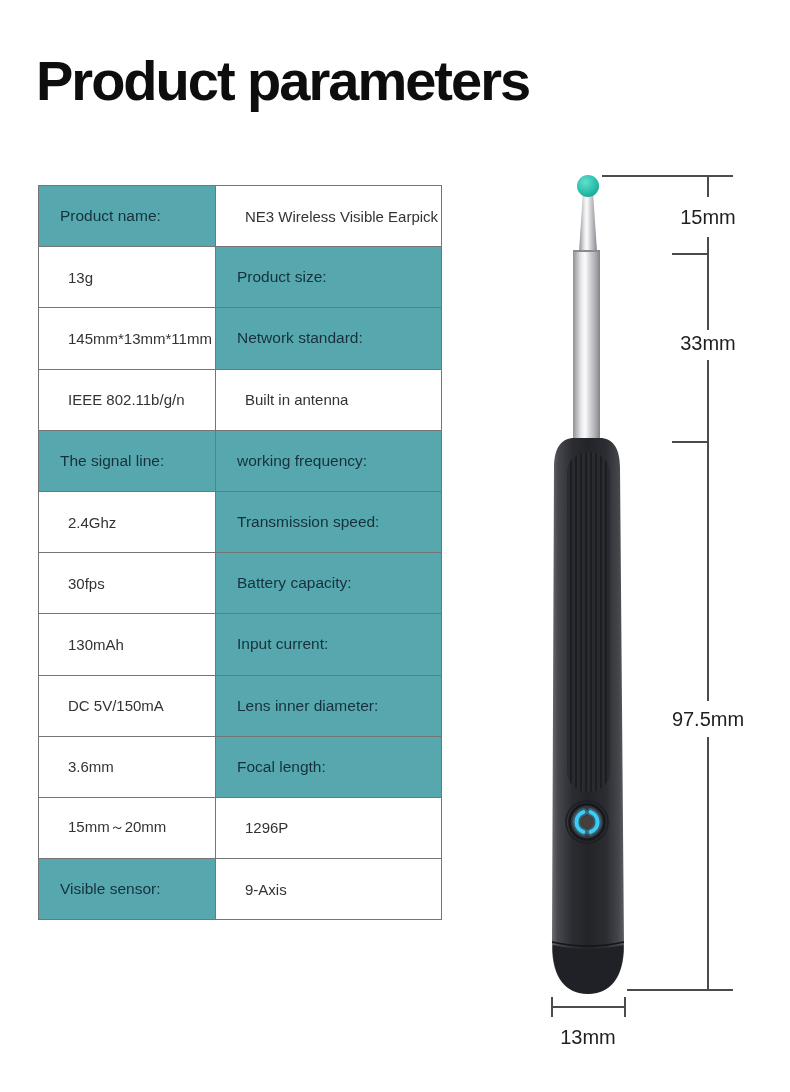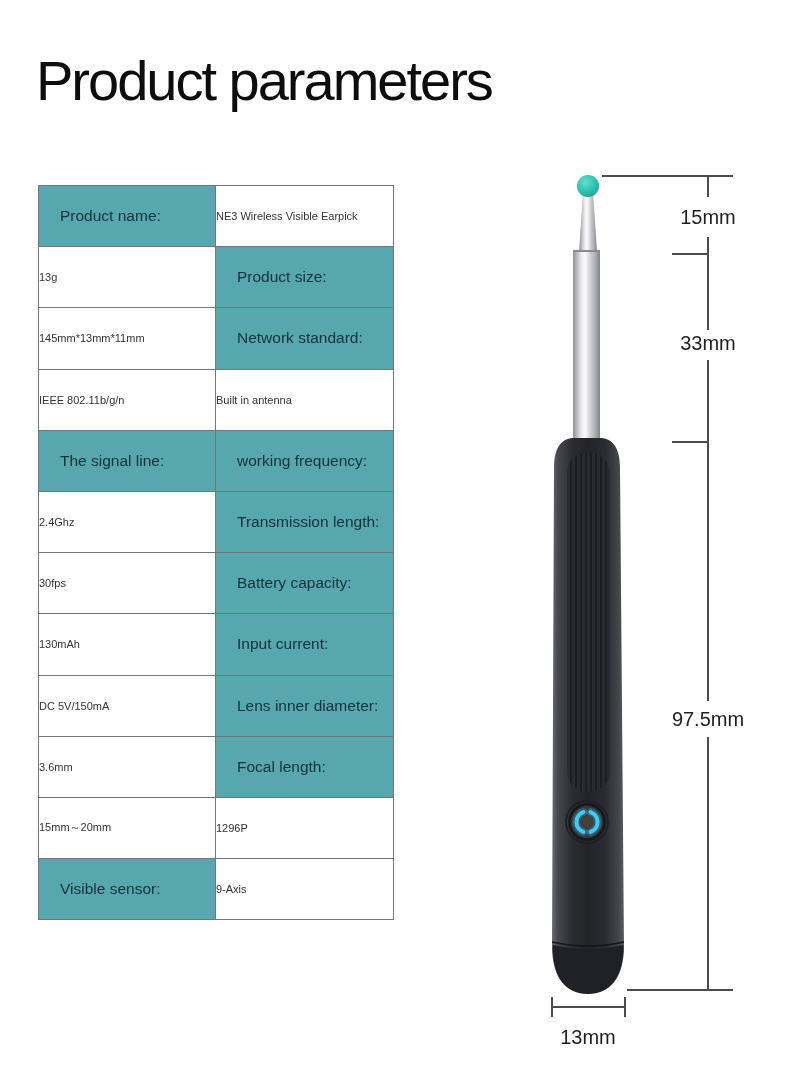--- a/index.html
+++ b/index.html
@@ -2,38 +2,38 @@
 <html><head>
 <meta charset="utf-8">
 <style>
   html,body{margin:0;padding:0;background:#ffffff;}
   .canvas{
     position:relative;width:790px;height:1092px;background:#ffffff;overflow:hidden;
     font-family:"Liberation Sans", sans-serif;
   }
   .page-title{
     position:absolute;left:36px;top:48px;
-    font-size:56px;font-weight:400;letter-spacing:-2px;color:#0d0d0d;white-space:nowrap;
+    font-size:56px;font-weight:700;letter-spacing:-2px;color:#0d0d0d;white-space:nowrap;
   }
   .spec-table{
-    position:absolute;left:38px;top:185px;width:356px;
+    position:absolute;left:38px;top:185px;width:404px;
     display:grid;grid-template-columns:177px 1fr;grid-auto-rows:61.2px;
     border-top:1px solid #757575;border-left:1px solid #757575;
     box-sizing:border-box;
   }
   .cell{
     display:flex;align-items:center;box-sizing:border-box;
     border-right:1px solid #757575;border-bottom:1px solid #757575;
     white-space:nowrap;
   }
   .label-cell{
     background:#56a8ae;color:#16313b;font-size:15.5px;padding-left:21px;
   }
   .value-cell{
-    background:#ffffff;color:#333333;font-size:11px;
+    background:#ffffff;color:#333333;font-size:15px;padding-left:29px;
   }
   .device-figure{position:absolute;left:480px;top:160px;width:310px;height:905px;}
   .dim-text{font-family:"Liberation Sans", sans-serif;font-size:20px;fill:#1f1f1f;}
 </style>
 </head>
 <body>
 
 <div class="canvas">
 
   <div class="page-title">Product parameters</div>
@@ -49,21 +49,21 @@
 
     <div class="cell label-cell">Network standard:</div>
     <div class="cell value-cell">IEEE 802.11b/g/n</div>
 
     <div class="cell value-cell">Built in antenna</div>
     <div class="cell label-cell">The signal line:</div>
 
     <div class="cell label-cell">working frequency:</div>
     <div class="cell value-cell">2.4Ghz</div>
 
-    <div class="cell label-cell">Transmission length:</div>
+    <div class="cell label-cell">Transmission speed:</div>
     <div class="cell value-cell">30fps</div>
 
     <div class="cell label-cell">Battery capacity:</div>
     <div class="cell value-cell">130mAh</div>
 
     <div class="cell label-cell">Input current:</div>
     <div class="cell value-cell">DC 5V/150mA</div>
 
     <div class="cell label-cell">Lens inner diameter:</div>
     <div class="cell value-cell">3.6mm</div>

